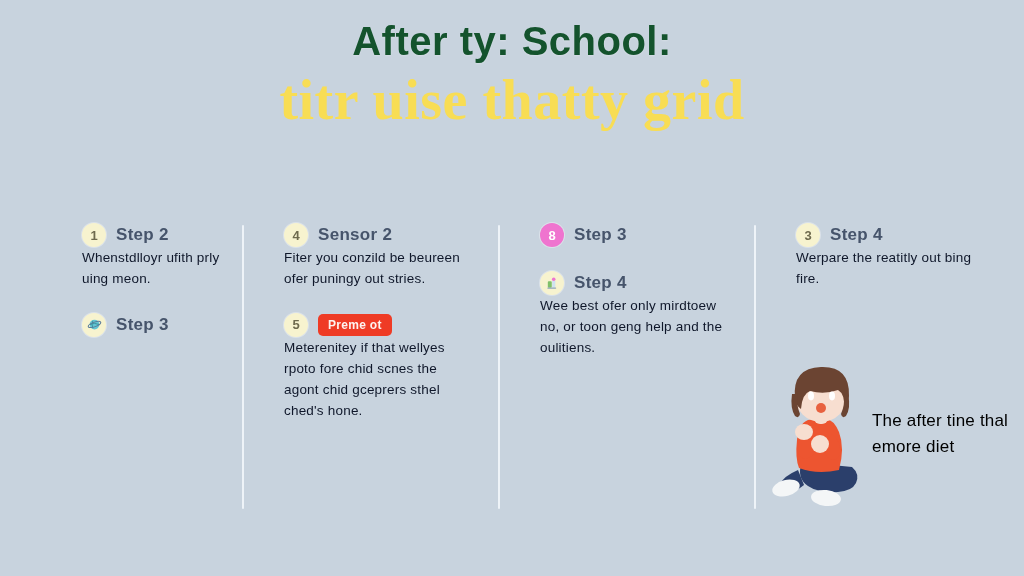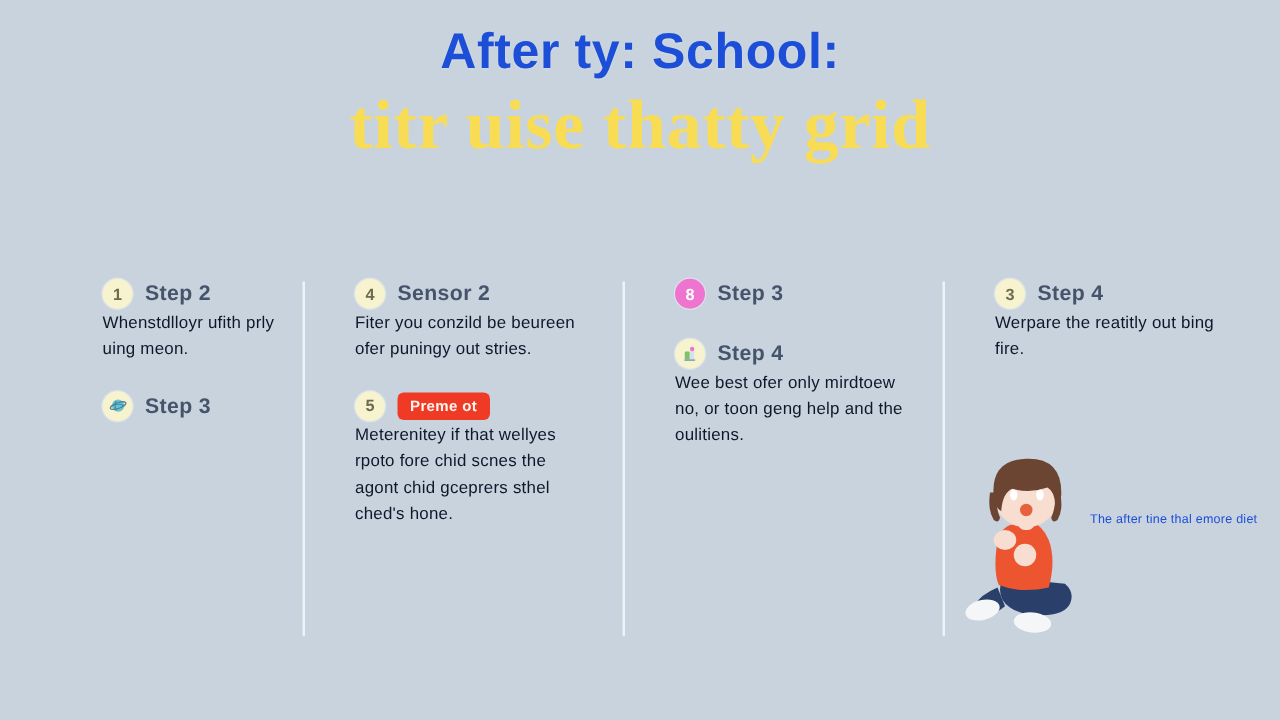--- a/index.html
+++ b/index.html
@@ -9,21 +9,21 @@
     font-family:"Liberation Sans",sans-serif;
     position:relative;
   }
   .stage{position:absolute;inset:0;}
 
   
   .header{position:absolute;left:0;right:0;top:20px;text-align:center;}
   .title-main{
     font-family:"Liberation Sans",sans-serif;
     font-weight:700;font-size:40px;letter-spacing:.5px;
-    color:#1d4ed8;line-height:1.05;margin:0;
+    color:#14532d;line-height:1.05;margin:0;
     text-shadow:0 1px 2px rgba(255,255,255,.25);
   }
   .title-sub{
     font-family:"Liberation Serif",serif;
     font-weight:700;font-size:56px;letter-spacing:.5px;
     color:#f8dd54;line-height:1.15;margin:6px 0 0 0;
   }
 
   
   .grid{
@@ -66,21 +66,21 @@
   }
   .col:nth-child(4) .step-body{max-width:180px;}
 
   
   .illus{
     position:absolute;left:768px;top:358px;width:118px;height:150px;
   }
   .illus svg{display:block;}
   .illus-caption{
     position:absolute;left:872px;top:408px;width:150px;
-    font-size:10px;line-height:1.55;color:#1d4ed8;letter-spacing:.2px;
+    font-size:17px;line-height:1.55;color:#000000;letter-spacing:.2px;
   }
 </style>
 </head>
 <body>
 
 <div class="stage">
 
   <div class="header">
     <div class="title-main">After ty: School:</div>
     <div class="title-sub">titr uise thatty grid</div>

